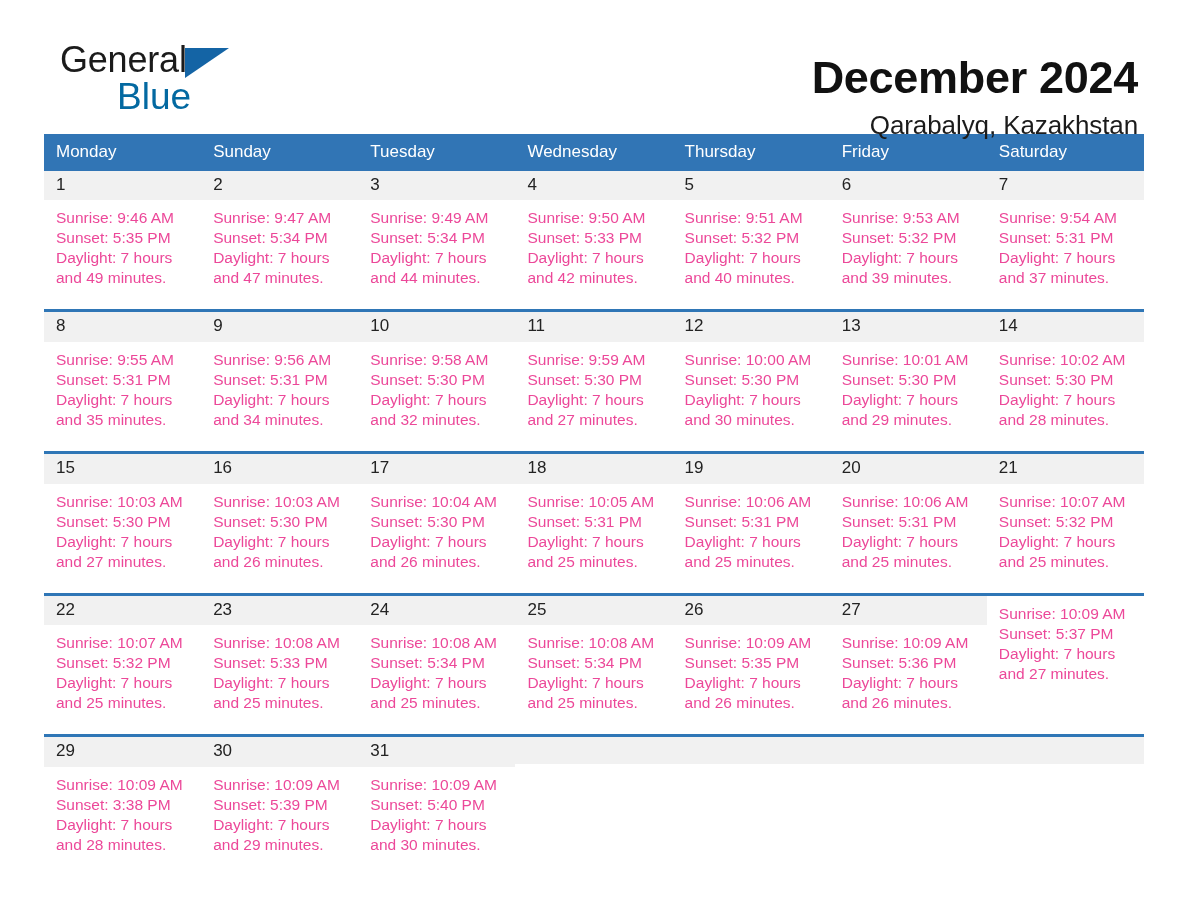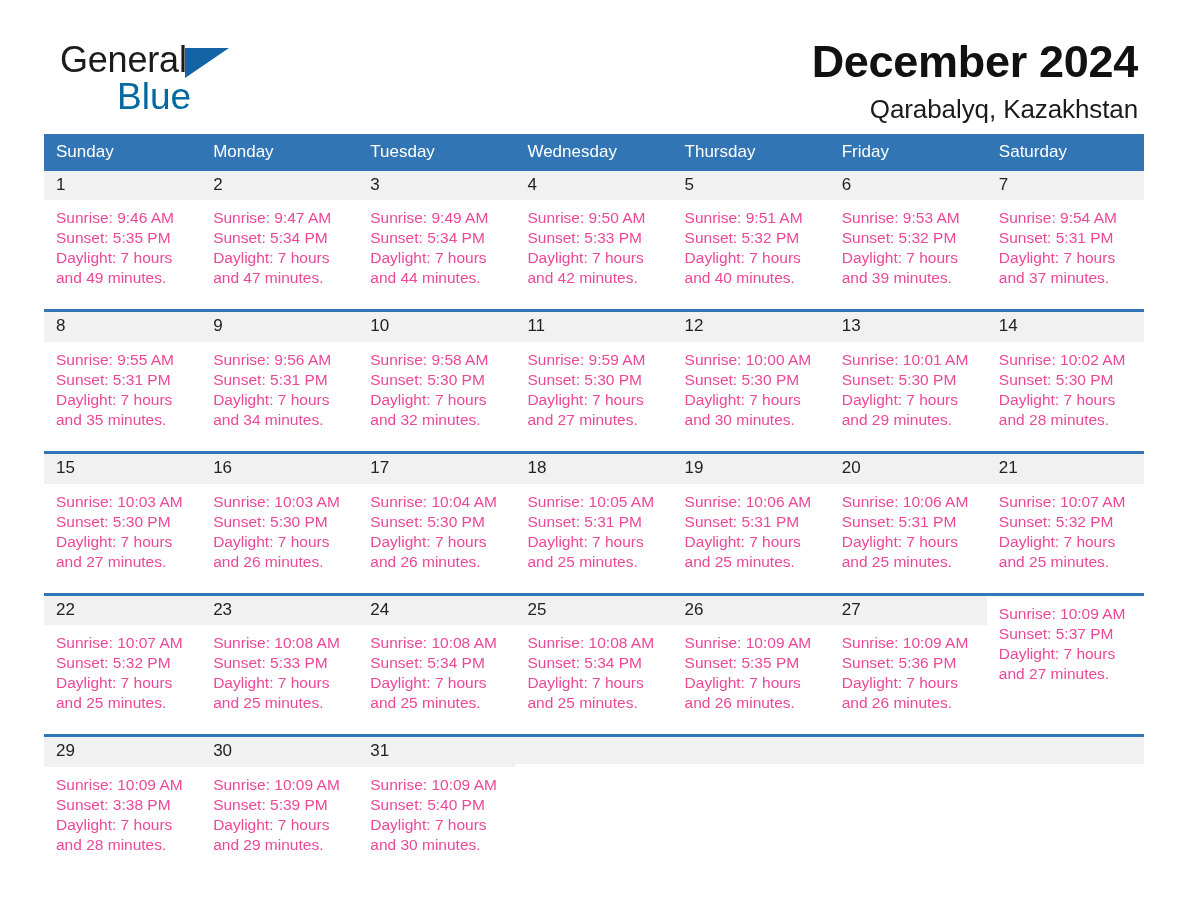--- a/index.html
+++ b/index.html
@@ -19,21 +19,21 @@
     width: 1188px;
     height: 918px;
     box-sizing: border-box;
     padding: 0 44px;
   }
 
   
   .masthead {
     position: relative;
     height: 120px;
-    padding-top: 38px;
+    padding-top: 54px;
     box-sizing: border-box;
   }
   .brand {
     position: absolute;
     left: 16px;
     top: 42px;
     width: 300px;
     height: 80px;
     user-select: none;
   }
@@ -143,22 +143,22 @@
     <div class="titleblock">
       <div class="cal-title">December 2024</div>
       <div class="cal-subtitle">Qarabalyq, Kazakhstan</div>
     </div>
 
   </div>
 
   <div class="calendar">
 
     <div class="week-head">
+      <div class="dow">Monday</div>
       <div class="dow">Sunday</div>
-      <div class="dow">Monday</div>
       <div class="dow">Tuesday</div>
       <div class="dow">Wednesday</div>
       <div class="dow">Thursday</div>
       <div class="dow">Friday</div>
       <div class="dow">Saturday</div>
     </div>
 
     <div class="week first">
       <div class="daycell">
         <div class="daynum">1</div>

